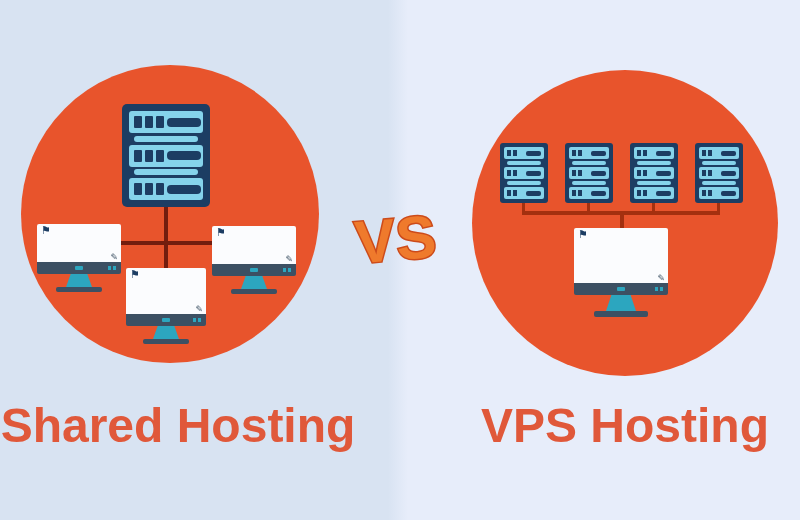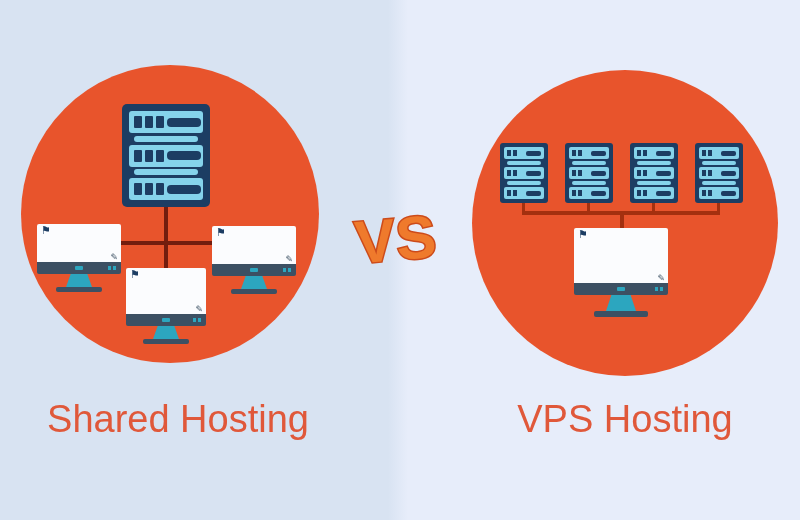--- a/index.html
+++ b/index.html
@@ -52,21 +52,21 @@
   .mon-ticks { position:absolute; right:5px; top:4px; display:flex; gap:2px; }
   .mon-ticks i { width:3px; height:4px; background:var(--monitor-stand-teal); display:block; }
   .mon-stand { width:26px; height:13px; background:var(--monitor-stand-teal);
     clip-path:polygon(18% 0, 82% 0, 100% 100%, 0% 100%); }
   .mon-base { width:46px; height:5px; background:var(--monitor-bezel); border-radius:2px; }
   .monitor.big .mon-stand { width:30px; height:16px; }
   .monitor.big .mon-base { width:54px; height:6px; }
 
   
   .caption { position:absolute; top:398px; margin:0; text-align:center;
-    font-size:38px; font-weight:400; color:var(--heading-orange); letter-spacing:0; }
+    font-size:48px; font-weight:700; color:var(--heading-orange); letter-spacing:0; }
   .caption-left { left:0; width:356px; }
   .caption-right { left:445px; width:360px; }
   .vs {
     position:absolute; left:331px; top:205px; width:130px; text-align:center;
     font-size:60px; font-weight:800; color:var(--vs-fill);
     -webkit-text-stroke:3px var(--vs-outline); paint-order:stroke fill;
     transform:rotate(-5deg); letter-spacing:1px;
   }
 </style>
 </head>

